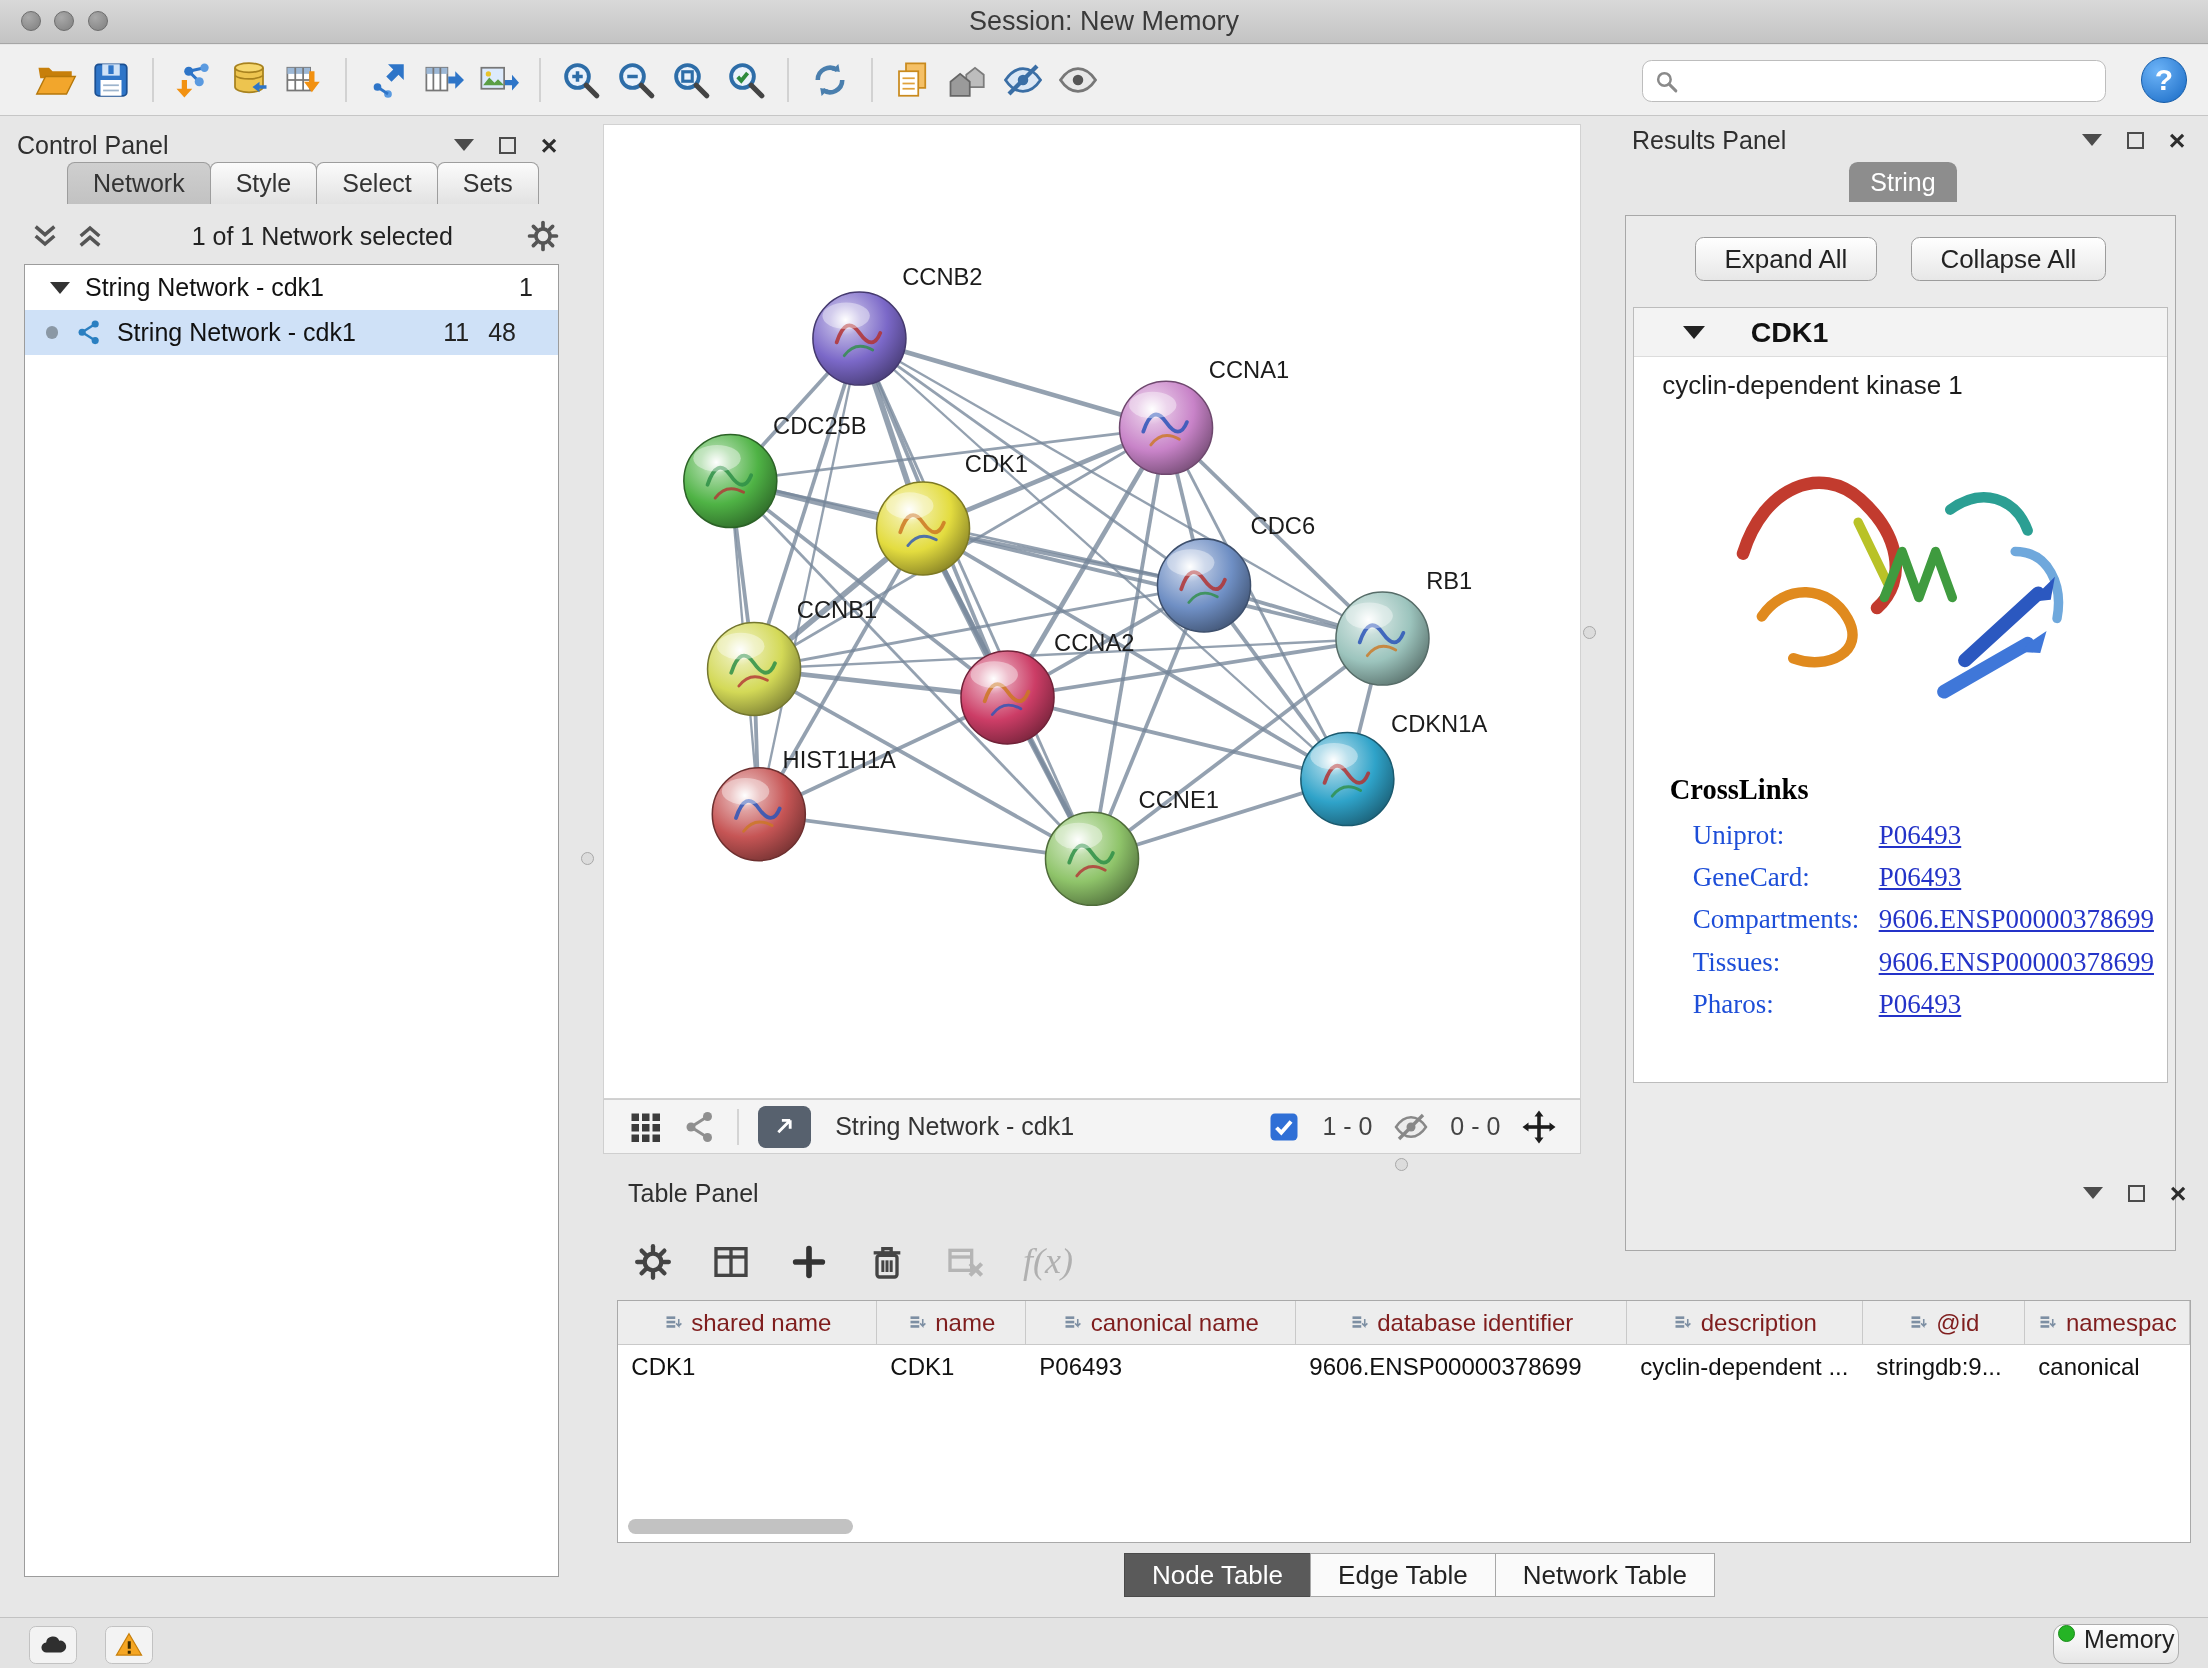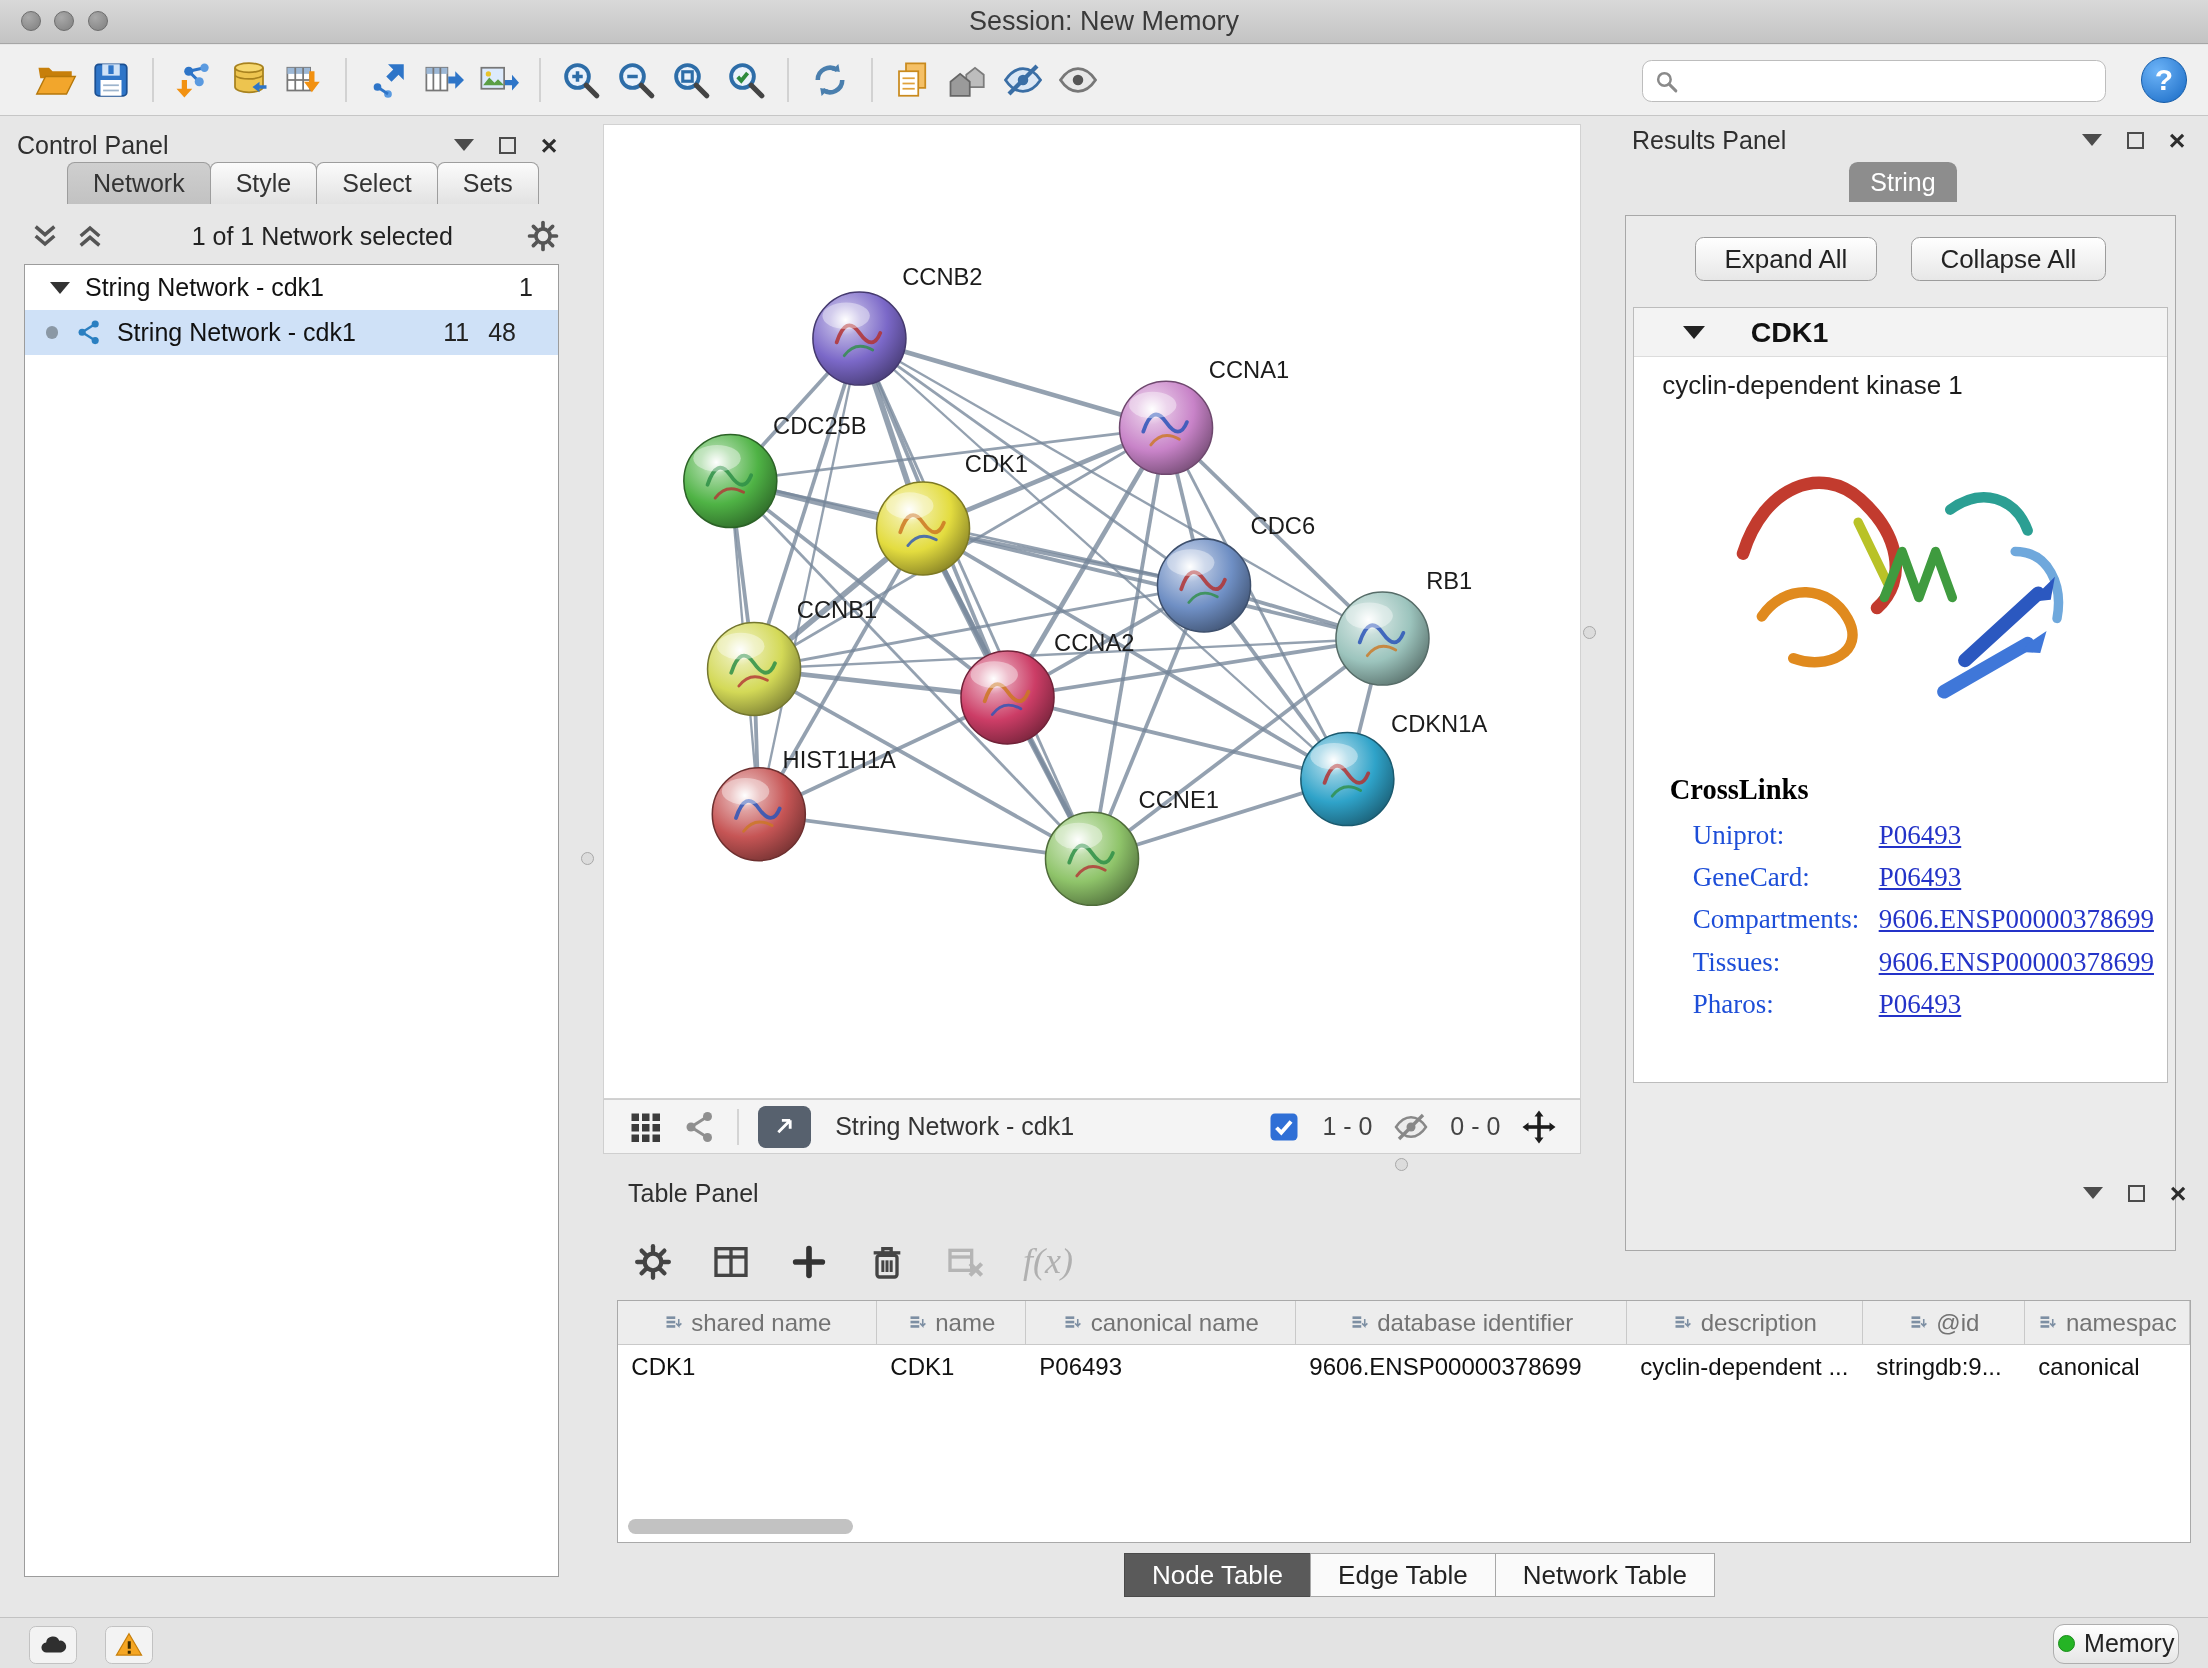--- a/index.html
+++ b/index.html
@@ -91,38 +91,38 @@
   .xl-row a{color:#2433c8;text-decoration:underline;}
 
   
   .tp-header{position:absolute;left:628px;top:1174px;width:1566px;height:38px;display:flex;align-items:center;}
   .tp-toolbar{position:absolute;left:633px;top:1225px;height:57px;display:flex;align-items:flex-end;gap:38px;}
   .tp-toolbar svg{width:40px;height:40px;}
   .fx-label{font-family:"Liberation Serif","DejaVu Serif",serif;font-style:italic;font-size:36px;color:#b0b0b0;}
   .tbl-box{position:absolute;left:617px;top:1300px;width:1574px;height:243px;background:#fff;border:1px solid #a9a9a9;overflow:hidden;}
   .tbl-hdr{display:flex;height:44px;background:#ededed;border-bottom:1px solid #c9c9c9;}
   .th{display:flex;align-items:center;justify-content:center;border-right:1px solid #c9c9c9;
-    font-size:24px;color:#737373;gap:7.6px;overflow:hidden;white-space:nowrap;}
+    font-size:24px;color:#7f1d1d;gap:7.6px;overflow:hidden;white-space:nowrap;}
   .th svg{width:21px;height:21px;flex:none;}
   .tbl-row{display:flex;height:44px;}
   .td{padding:7.6px 0 0 13.3px;font-size:24px;color:#111;border-right:1px solid transparent;overflow:hidden;white-space:nowrap;}
   .c1{width:259px;}.c2{width:149px;}.c3{width:270px;}.c4{width:331px;}.c5{width:236px;}.c6{width:162px;}.c7{width:165px;}
   .hscroll{position:absolute;left:9.5px;bottom:7.6px;width:225px;height:15px;background:#c2c2c2;border-radius:7.6px;}
   .tp-tabs{position:absolute;left:1124px;top:1553px;display:flex;height:44px;}
   .tp-tab{padding:0 27px;display:flex;align-items:center;border:1px solid #a8a8a8;margin-right:-1px;
     background:#fafafa;font-size:26px;color:#222;}
   .tp-tab.sel{background:#5a5a5a;color:#fff;border-color:#4a4a4a;}
 
   
   .statusbar{position:absolute;left:0;top:1617px;width:2208px;height:51px;background:#e3e3e3;border-top:1px solid #c2c2c2;}
   .sb-btn{position:absolute;top:7.6px;width:48px;height:38px;background:#f3f3f3;border:1px solid #c2c2c2;border-radius:6.7px;
     display:flex;align-items:center;justify-content:center;}
   .sb-btn svg{width:30px;height:30px;}
   .mem-btn{position:absolute;left:2053px;top:5.7px;width:126px;height:40px;border:1px solid #aeaeae;border-radius:11px;
-    background:linear-gradient(#ffffff,#e6e6e6);display:flex;align-items:center;justify-content:center;gap:9.5px;font-size:25px;color:#222;}
+    background:linear-gradient(#ffffff,#e6e6e6);display:flex;align-items:flex-start;justify-content:center;gap:9.5px;font-size:25px;color:#222;}
   .mem-dot{width:17px;height:17px;border-radius:50%;background:#25b425;border:1px solid #1a8c1a;}
 
   .split-dot{position:absolute;width:13.3px;height:13.3px;border-radius:50%;background:#dcdcdc;border:1px solid #a8a8a8;}
 </style>
 </head>
 <body>
 
 <div class="window">
 
   <div class="titlebar">

